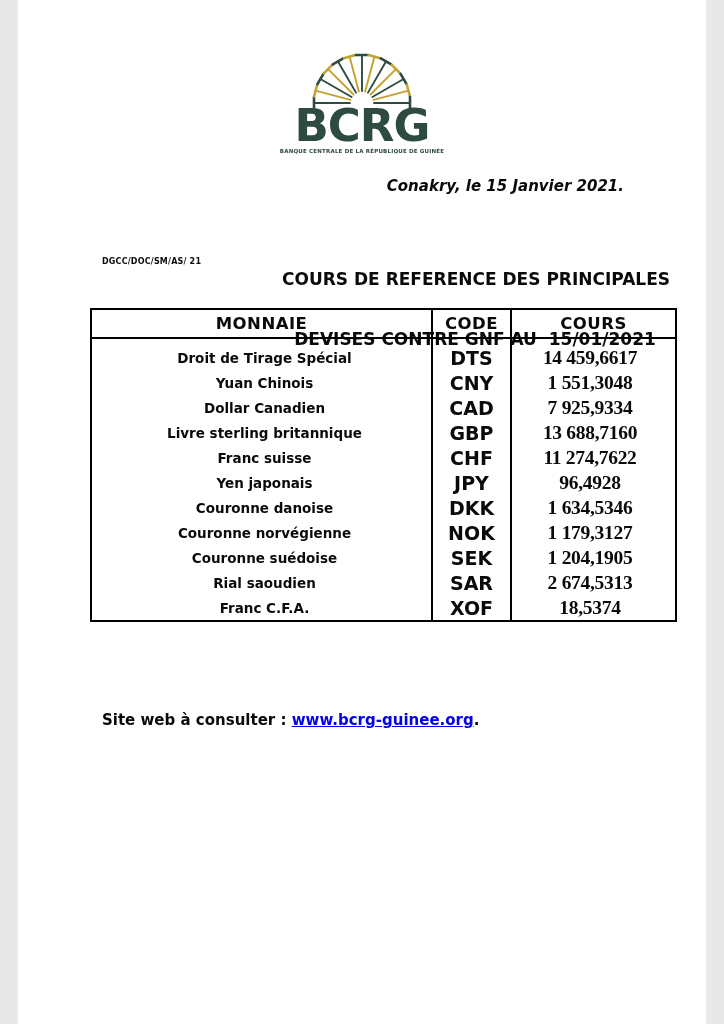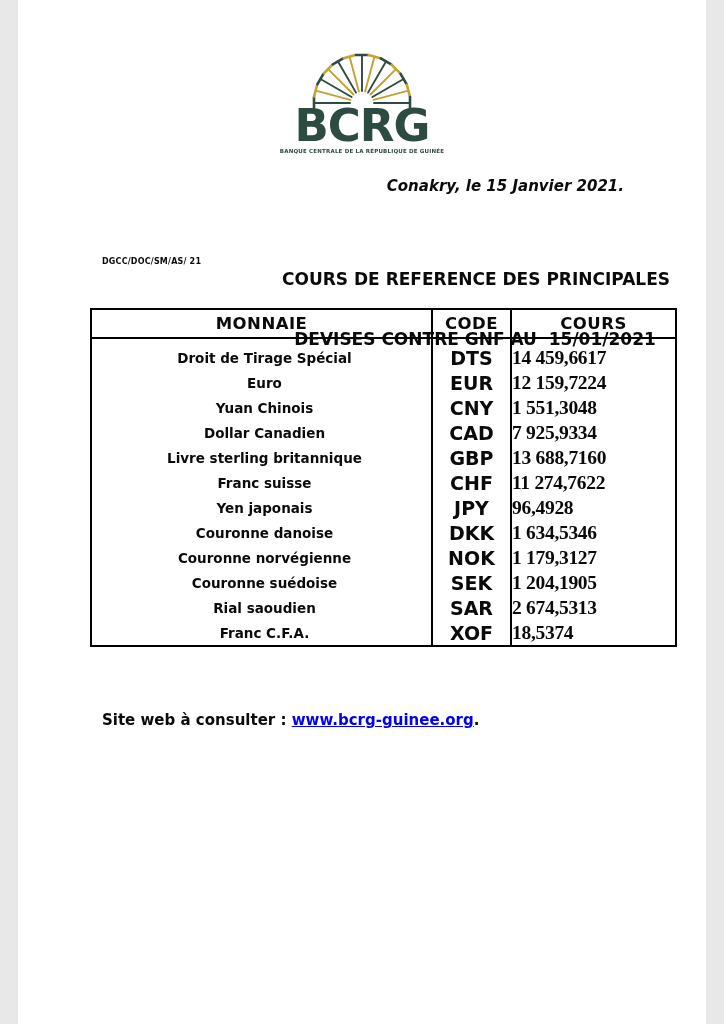--- a/index.html
+++ b/index.html
@@ -60,21 +60,21 @@
     font-size:16.5px;font-weight:800;letter-spacing:0.5px;
     text-align:center;padding:0;margin-top:35px;
   }
   .rates th.mid, .rates td.mid{border-left:2px solid #000;border-right:2px solid #000;}
   .rates td{height:25px;padding:0;vertical-align:middle;}
   .rates tbody tr:first-child td{padding-top:6px;}
   td.c-name{font-size:13.5px;font-weight:700;padding-left:6px;text-align:center;}
   td.c-code{font-size:19px;font-weight:700;text-align:center;}
   td.c-rate{
     font-family:"Liberation Serif","DejaVu Serif",serif;
-    font-size:19.5px;font-weight:700;text-align:left;padding-right:7px;
+    font-size:19.5px;font-weight:700;text-align:center;padding-right:7px;
     letter-spacing:-0.3px;
   }
 
   
   .footer{
     position:absolute;top:711px;left:84px;
     font-size:15px;font-weight:700;
   }
   .site-label{}
   .site-link{color:#0000ee;text-decoration:underline;font-weight:700;cursor:pointer;}
@@ -140,25 +140,20 @@
       </tr>
     </thead>
     <tbody>
   <tr>
     <td class="c-name">Droit de Tirage Spécial</td>
     <td class="c-code mid">DTS</td>
     <td class="c-rate">14 459,6617</td>
   </tr>
 
 
-  <tr>
-    <td class="c-name">Euro</td>
-    <td class="c-code mid">EUR</td>
-    <td class="c-rate">12 159,7224</td>
-  </tr>
 
   <tr>
     <td class="c-name">Yuan Chinois</td>
     <td class="c-code mid">CNY</td>
     <td class="c-rate">1 551,3048</td>
   </tr>
 
   <tr>
     <td class="c-name">Dollar Canadien</td>
     <td class="c-code mid">CAD</td>

